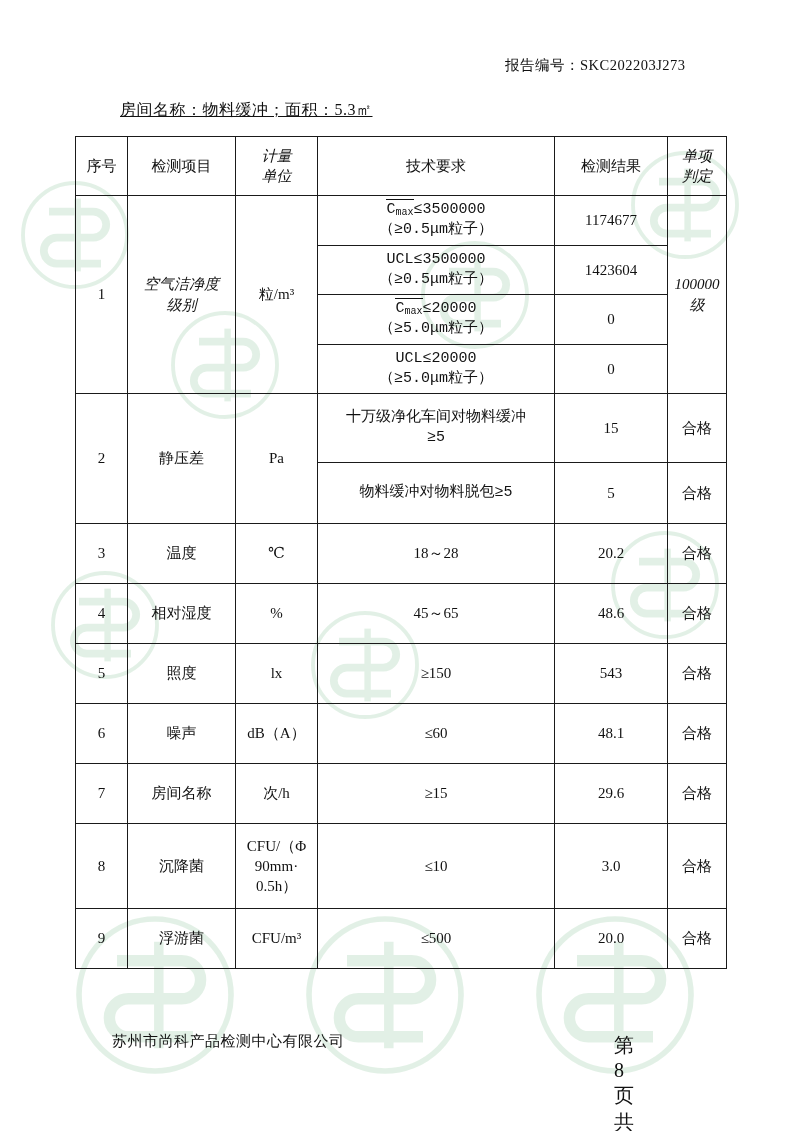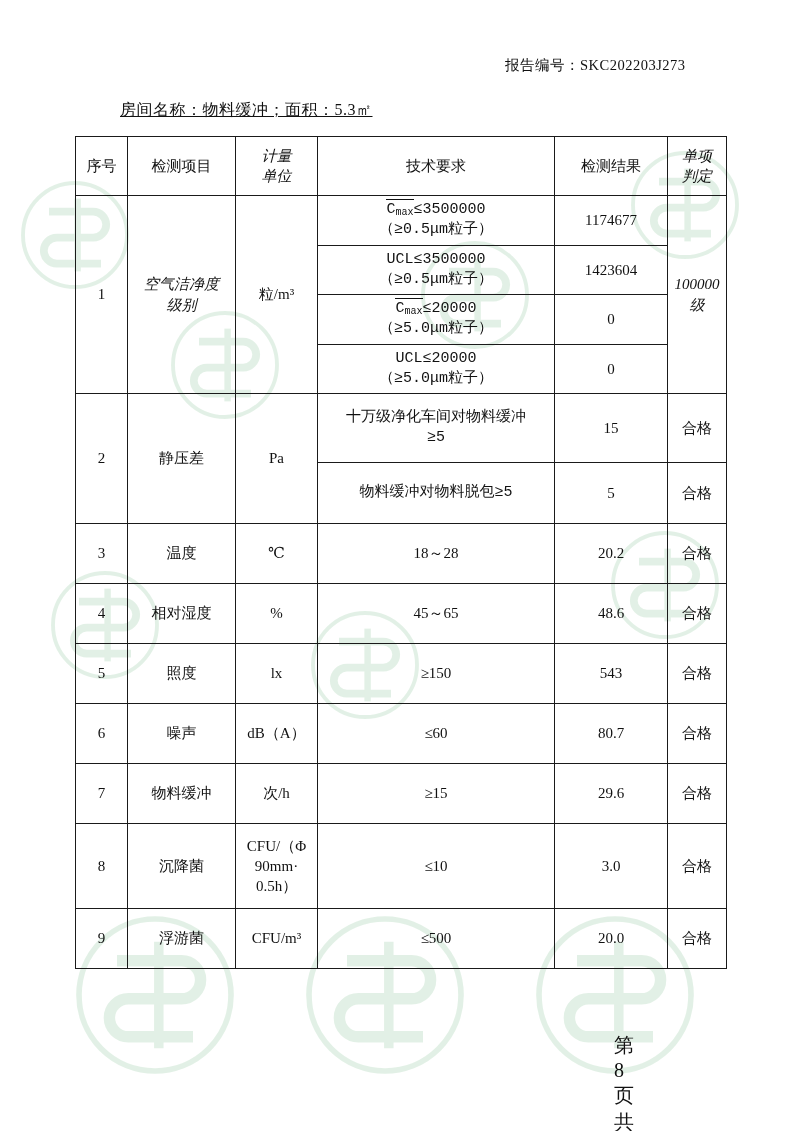--- a/index.html
+++ b/index.html
@@ -330,27 +330,27 @@
         <td>≥150</td>
         <td>543</td>
         <td>合格</td>
       </tr>
 
       <tr>
         <td style="height:51px">6</td>
         <td>噪声</td>
         <td>dB（A）</td>
         <td>≤60</td>
-        <td>80.7</td>
+        <td>48.1</td>
         <td>合格</td>
       </tr>
 
       <tr>
         <td style="height:51px">7</td>
-        <td>物料缓冲</td>
+        <td>房间名称</td>
         <td>次/h</td>
         <td>≥15</td>
         <td>29.6</td>
         <td>合格</td>
       </tr>
 
       <tr>
         <td style="height:76px">8</td>
         <td>沉降菌</td>
         <td class="small">
@@ -367,15 +367,16 @@
         <td style="height:51px">9</td>
         <td>浮游菌</td>
         <td>CFU/m³</td>
         <td>≤500</td>
         <td>20.0</td>
         <td>合格</td>
       </tr>
     </tbody>
   </table>
 
+  <div class="footer-left">苏州市尚科产品检测中心有限公司</div>
   <div class="footer-right">第 8 页 共 13 页</div>
 
 </div>
 
 </body></html>

